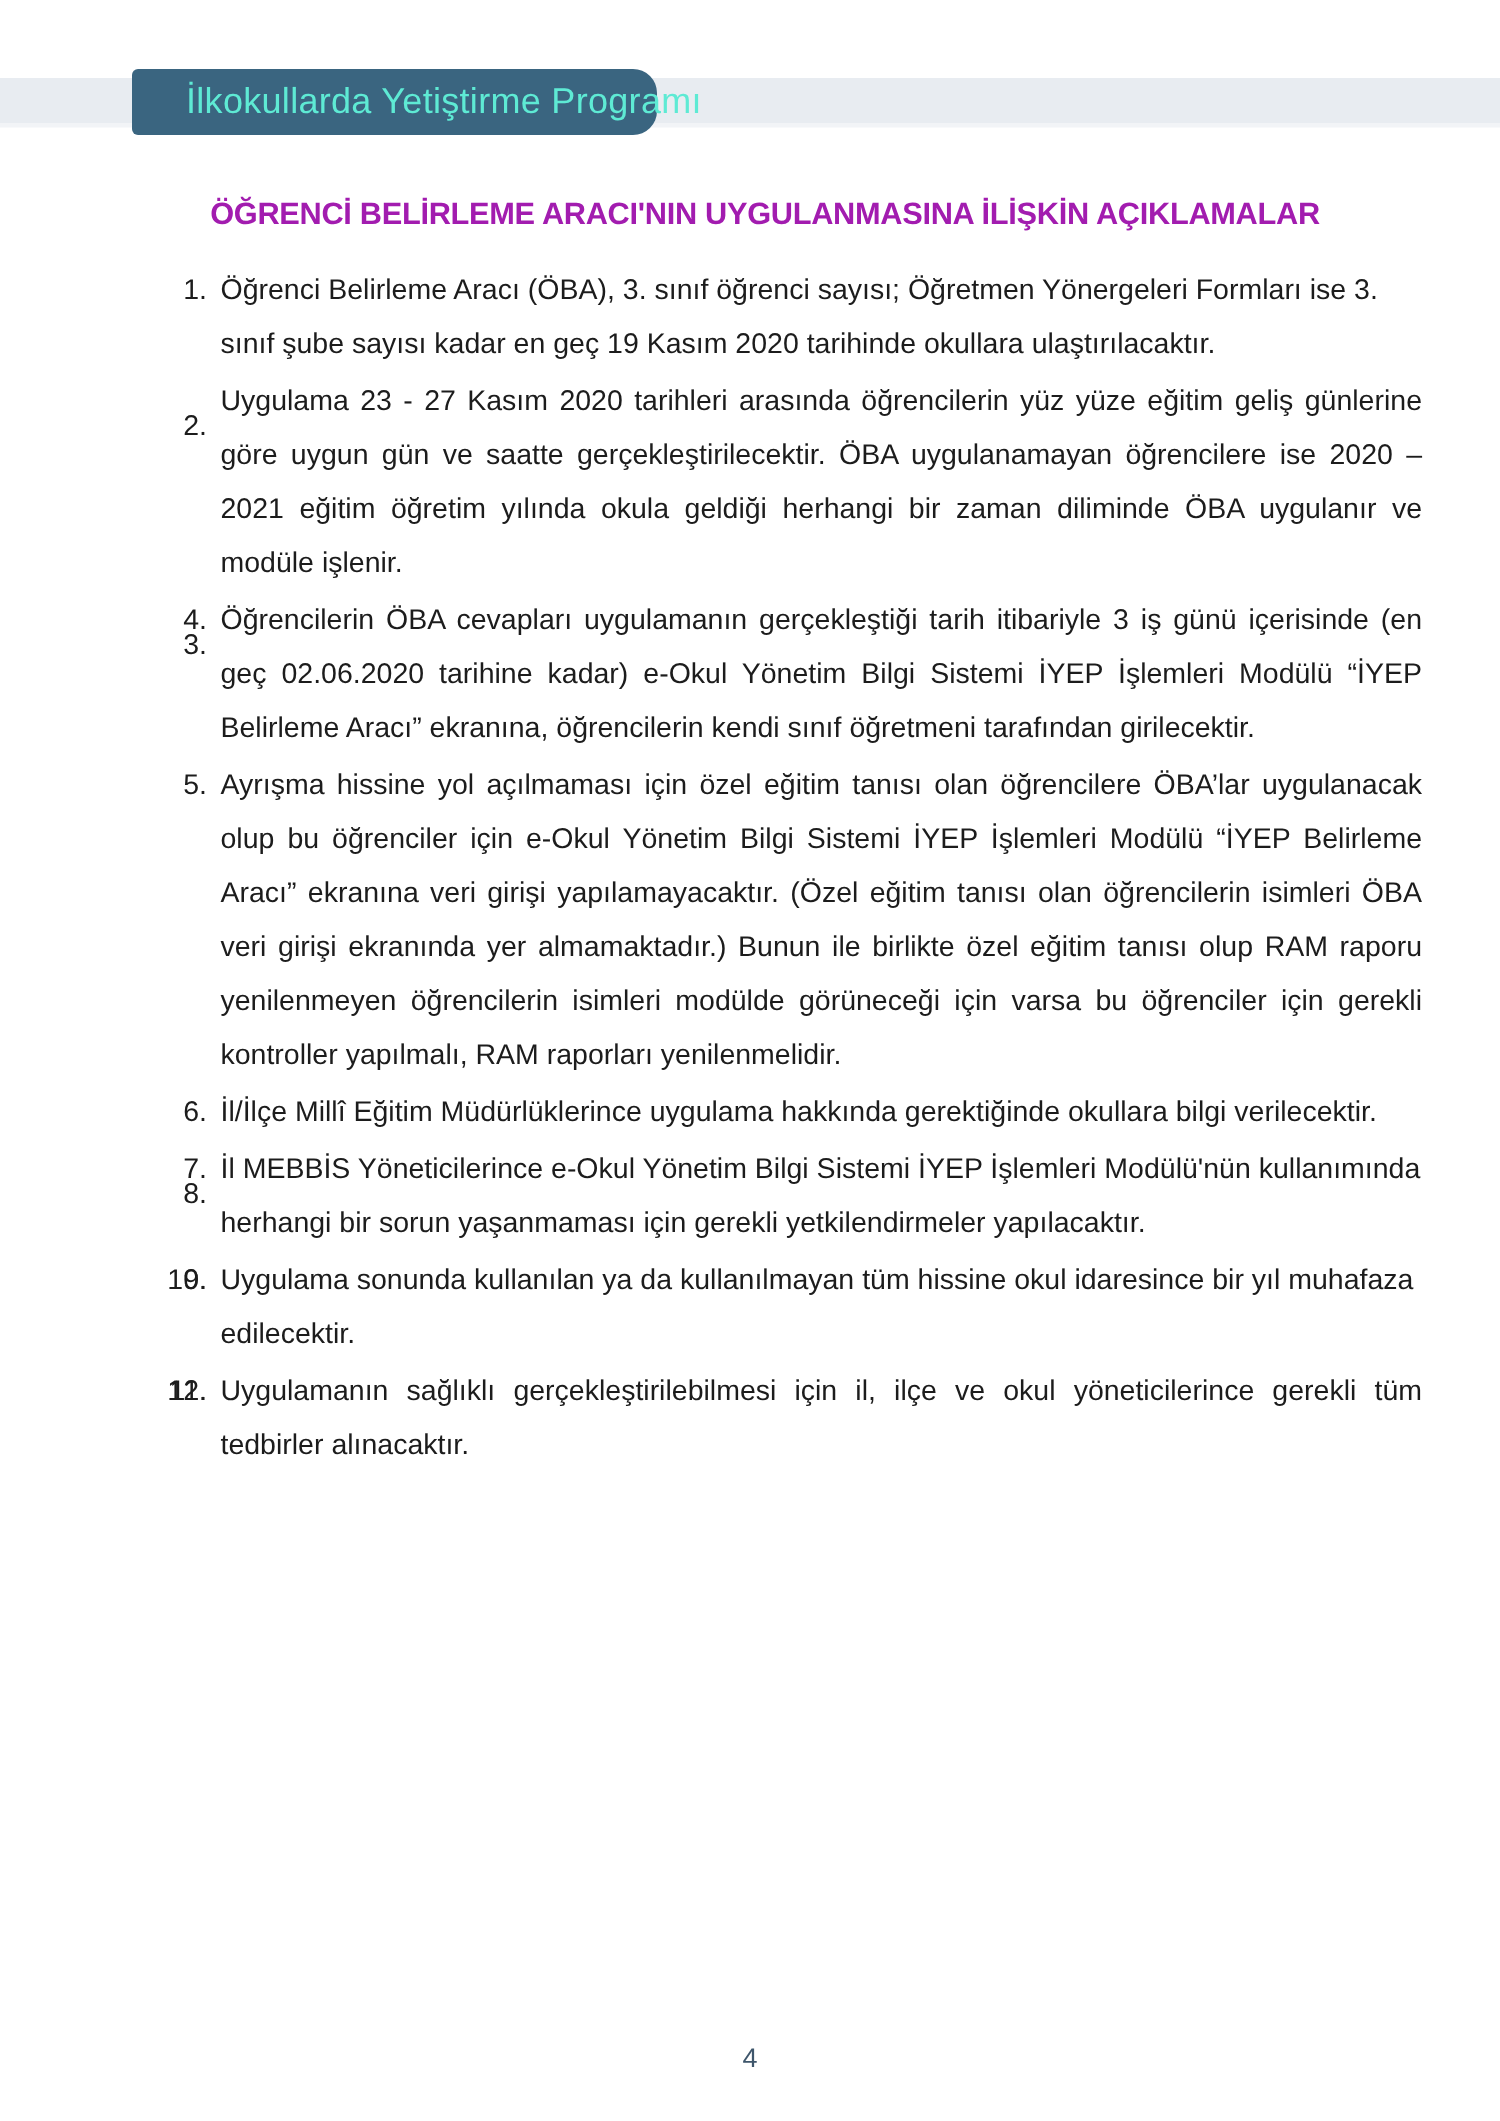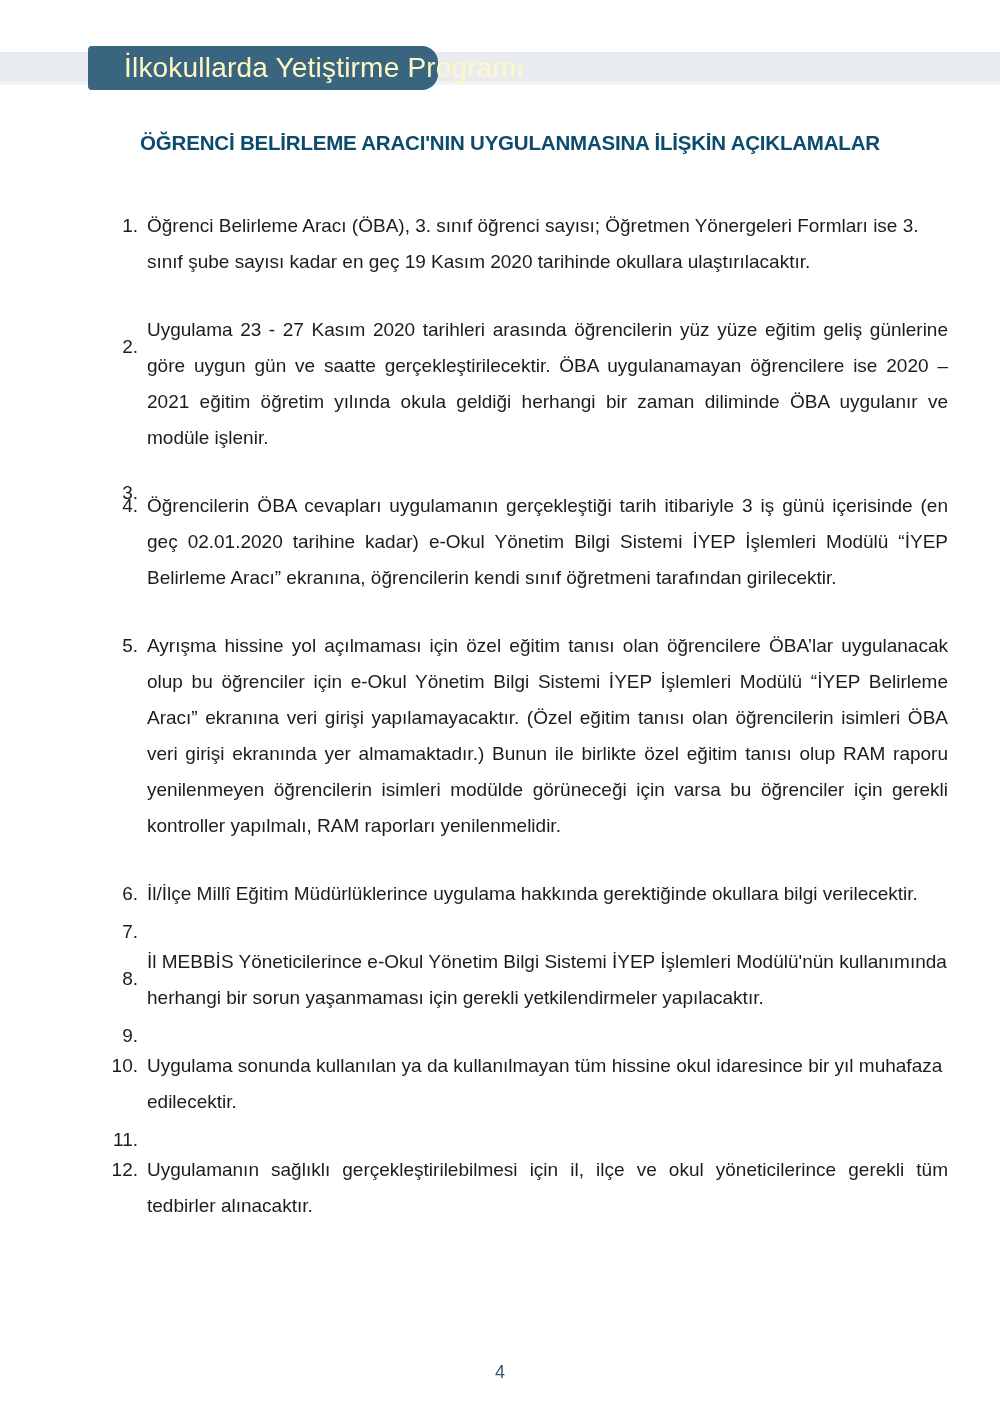--- a/index.html
+++ b/index.html
@@ -46,37 +46,37 @@
     width: 350px;
     height: 44px;
     background: #3a6580;
     border-radius: 4px 16px 16px 4px;
     display: flex;
     align-items: center;
     box-sizing: border-box;
     padding-left: 36px;
   }
   .header-tab-label {
-    color: #fef9c3;
-    font-size: 28px;
+    color: #5eead4;
+    font-size: 24px;
     letter-spacing: 0.2px;
     font-weight: 400;
     white-space: nowrap;
   }
 
   
   .doc-title {
     position: absolute;
     left: 100px;
     top: 131px;
     width: 820px;
     text-align: center;
     font-size: 20.5px;
     font-weight: bold;
-    color: #0c4a6e;
+    color: #a21caf;
     letter-spacing: -0.2px;
     white-space: nowrap;
   }
 
   
   .content {
     position: absolute;
     left: 0;
     top: 176px;
     width: 1000px;
@@ -103,21 +103,20 @@
     text-align: right;
     font-size: 19px;
     line-height: 36px;
     color: #1c1c1c;
   }
   li.item.marker-low .marker {
     top: 17px;
   }
   li.item .body {
     display: block;
-    margin-top: 32px;
   }
   li.item.justify .body {
     text-align: justify;
     text-align-last: left;
   }
   li.item.plain .body {
     text-align: left;
   }
 
   
@@ -160,21 +159,21 @@
         <span class="marker">2.</span>
         <span class="body">Uygulama 23 - 27 Kasım 2020 tarihleri arasında öğrencilerin yüz yüze eğitim geliş günlerine göre uygun gün ve saatte gerçekleştirilecektir. ÖBA uygulanamayan öğrencilere ise 2020 – 2021 eğitim öğretim yılında okula geldiği herhangi bir zaman diliminde ÖBA uygulanır ve modüle işlenir.</span>
       </li>
 
       <li class="item plain marker-low gap-sm">
         <span class="marker">3.</span>
       </li>
 
       <li class="item justify gap-sm">
         <span class="marker">4.</span>
-        <span class="body">Öğrencilerin ÖBA cevapları uygulamanın gerçekleştiği tarih itibariyle 3 iş günü içerisinde (en geç 02.01.2020 tarihine kadar) e-Okul Yönetim Bilgi Sistemi İYEP İşlemleri Modülü “İYEP Belirleme Aracı” ekranına, öğrencilerin kendi sınıf öğretmeni tarafından girilecektir.</span>
+        <span class="body">Öğrencilerin ÖBA cevapları uygulamanın gerçekleştiği tarih itibariyle 3 iş günü içerisinde (en geç 02.06.2020 tarihine kadar) e-Okul Yönetim Bilgi Sistemi İYEP İşlemleri Modülü “İYEP Belirleme Aracı” ekranına, öğrencilerin kendi sınıf öğretmeni tarafından girilecektir.</span>
       </li>
 
       <li class="item justify gap-sm">
         <span class="marker">5.</span>
         <span class="body">Ayrışma hissine yol açılmaması için özel eğitim tanısı olan öğrencilere ÖBA’lar uygulanacak olup bu öğrenciler için e-Okul Yönetim Bilgi Sistemi İYEP İşlemleri Modülü “İYEP Belirleme Aracı” ekranına veri girişi yapılamayacaktır. (Özel eğitim tanısı olan öğrencilerin isimleri ÖBA veri girişi ekranında yer almamaktadır.) Bunun ile birlikte özel eğitim tanısı olup RAM raporu yenilenmeyen öğrencilerin isimleri modülde görüneceği için varsa bu öğrenciler için gerekli kontroller yapılmalı, RAM raporları yenilenmelidir.</span>
       </li>
 
       <li class="item justify gap-sm">
         <span class="marker">6.</span>
         <span class="body">İl/İlçe Millî Eğitim Müdürlüklerince uygulama hakkında gerektiğinde okullara bilgi verilecektir.</span>

